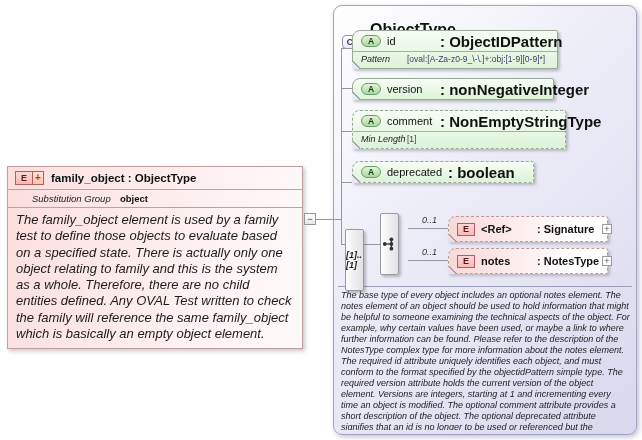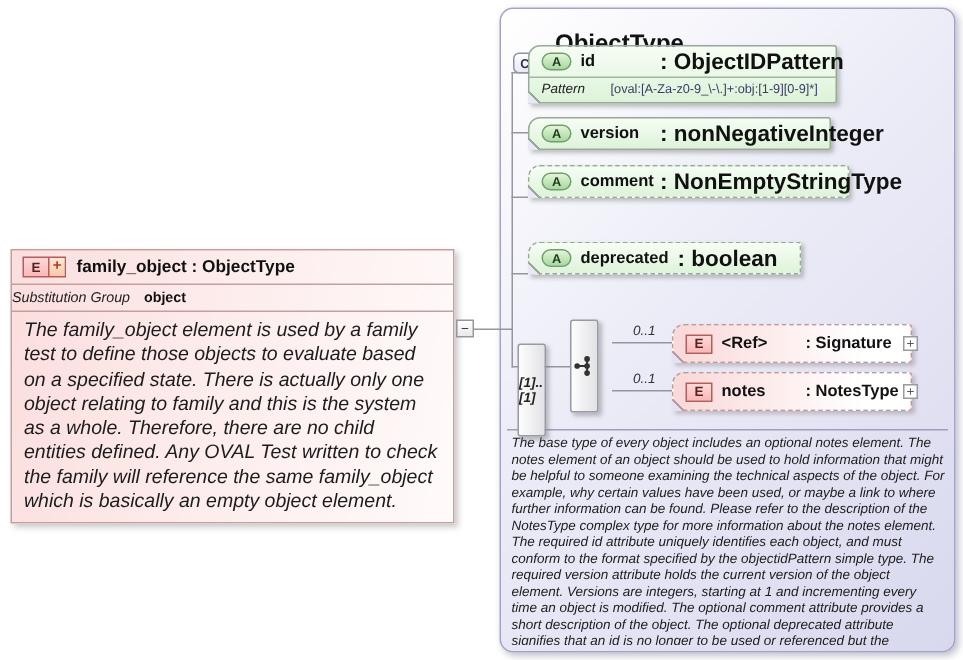--- a/index.html
+++ b/index.html
@@ -36,21 +36,21 @@
     font-size: 9px; font-weight: bold; color: #5a1f1f; height: 14px;
   }
   .e-icon .e-letter { padding: 0 5px; display: flex; align-items: center; }
   .e-icon .e-plus {
     border-left: 1px solid #b65c5c; width: 11px; display: flex;
     align-items: center; justify-content: center; color: #b33c1e;
     background: linear-gradient(#fde8d8, #f8c8a8); font-size: 10px; line-height: 1;
   }
   .e-icon.small { height: 13px; }
   .el-sub {
-    border-top: 1px solid #c39f9f; padding: 3px 0; font-size: 9.5px;
+    border-top: 1px solid #c39f9f; padding: 3px 24px; font-size: 9.5px;
     display: flex; align-items: baseline;
   }
   .el-sub .lbl { font-style: italic; color: #222; min-width: 88px; }
   .el-sub .val { font-weight: bold; color: #111; }
   .el-doc {
     border-top: 1px solid #c39f9f; padding: 4px 8px 6px 8px;
     font-style: italic; font-size: 13px; line-height: 1.25; color: #1c1c1c;
   }
 
   
@@ -96,21 +96,21 @@
     width: 8px; height: 8px;
     background: linear-gradient(45deg, #e9e9f5 0 45%, #9aa89a 45% 57%, rgba(0,0,0,0) 57%);
   }
   .attr-head { display: flex; align-items: center; gap: 6px; padding: 3px 6px 3px 8px; height: 20px; }
   .a-icon {
     flex: none; width: 20px; height: 12px; border: 1px solid #6f9e6f;
     border-radius: 6px; background: linear-gradient(#e2f5d6, #a9d8a0);
     display: flex; align-items: center; justify-content: center;
     font-size: 8.5px; font-weight: bold; color: #1e3a1e;
   }
-  .attr-name { font-weight: bold; font-size: 11px; color: #111; min-width: 47px; }
+  .attr-name { font-weight: normal; font-size: 11px; color: #111; min-width: 47px; }
   .attr-type { font-weight: bold; font-size: 15px; color: #111; white-space: nowrap; }
   .attr-facet {
     border-top: 1px solid #9fb59f; display: flex; align-items: baseline;
     padding: 2px 6px 2px 8px; height: 17px;
   }
   .facet-lbl { font-style: italic; font-size: 9px; color: #222; min-width: 46px; }
   .facet-val { font-size: 8.5px; color: #3c3c66; white-space: nowrap; }
 
   
   .seq {
@@ -204,20 +204,24 @@
       <span class="attr-name">version</span>
       <span class="attr-type">: nonNegativeInteger</span>
     </div>
   </div>
 
   <div class="attr dashed" style="left:352px;top:110px;width:214px">
     <div class="attr-head">
       <span class="a-icon">A</span>
       <span class="attr-name">comment</span>
       <span class="attr-type">: NonEmptyStringType</span>
+    </div>
+    <div class="attr-facet">
+      <span class="facet-lbl">Min Length</span>
+      <span class="facet-val">[1]</span>
     </div>
   </div>
 
   <div class="attr dashed" style="left:352px;top:161px;width:182px">
     <div class="attr-head">
       <span class="a-icon">A</span>
       <span class="attr-name">deprecated</span>
       <span class="attr-type">: boolean</span>
     </div>
   </div>

